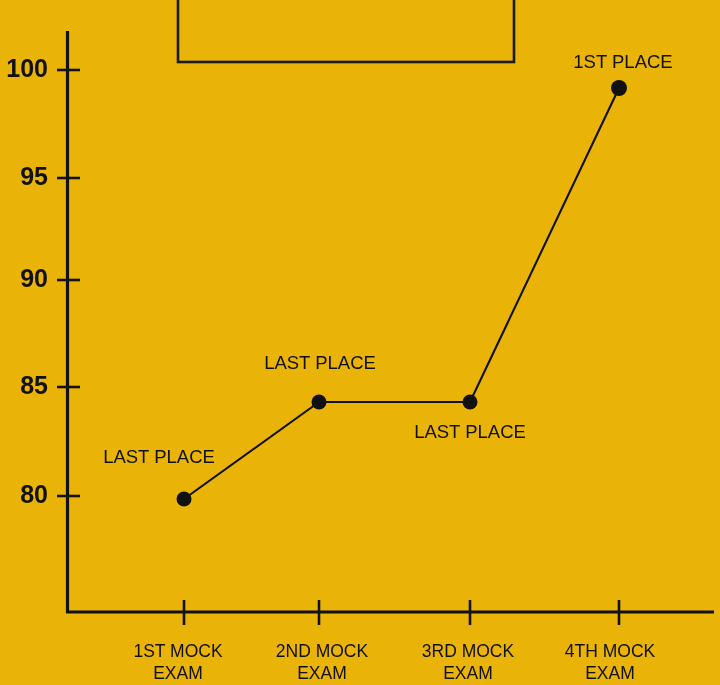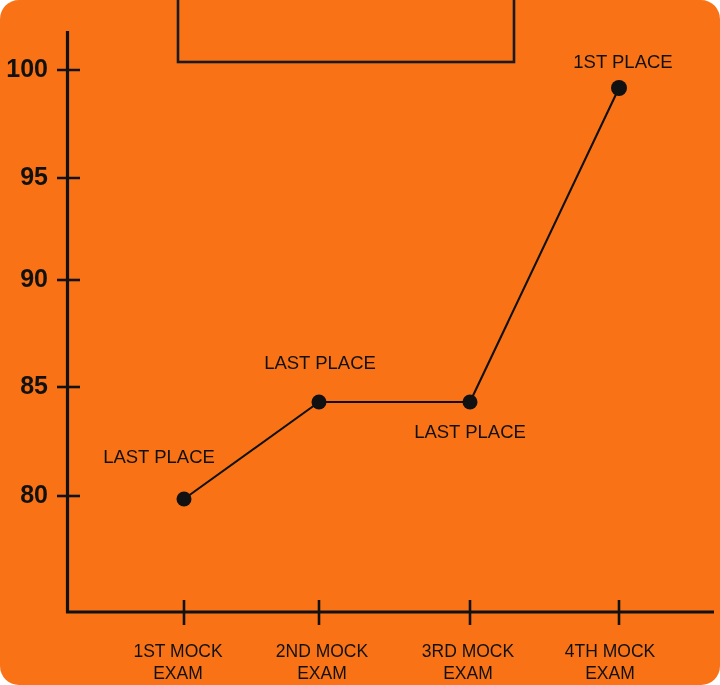--- a/index.html
+++ b/index.html
@@ -8,23 +8,22 @@
     background: #ffffff;
   }
   body {
     font-family: "Liberation Sans", sans-serif;
     -webkit-font-smoothing: antialiased;
   }
   #stage {
     position: relative;
     width: 720px;
     height: 685px;
-    background: #f97316;
+    background: #eab308;
     overflow: hidden;
-    border-radius: 19px;
   }
   svg.chart {
     position: absolute;
     left: 0;
     top: 0;
     width: 720px;
     height: 685px;
     display: block;
   }
   .axis-line {

